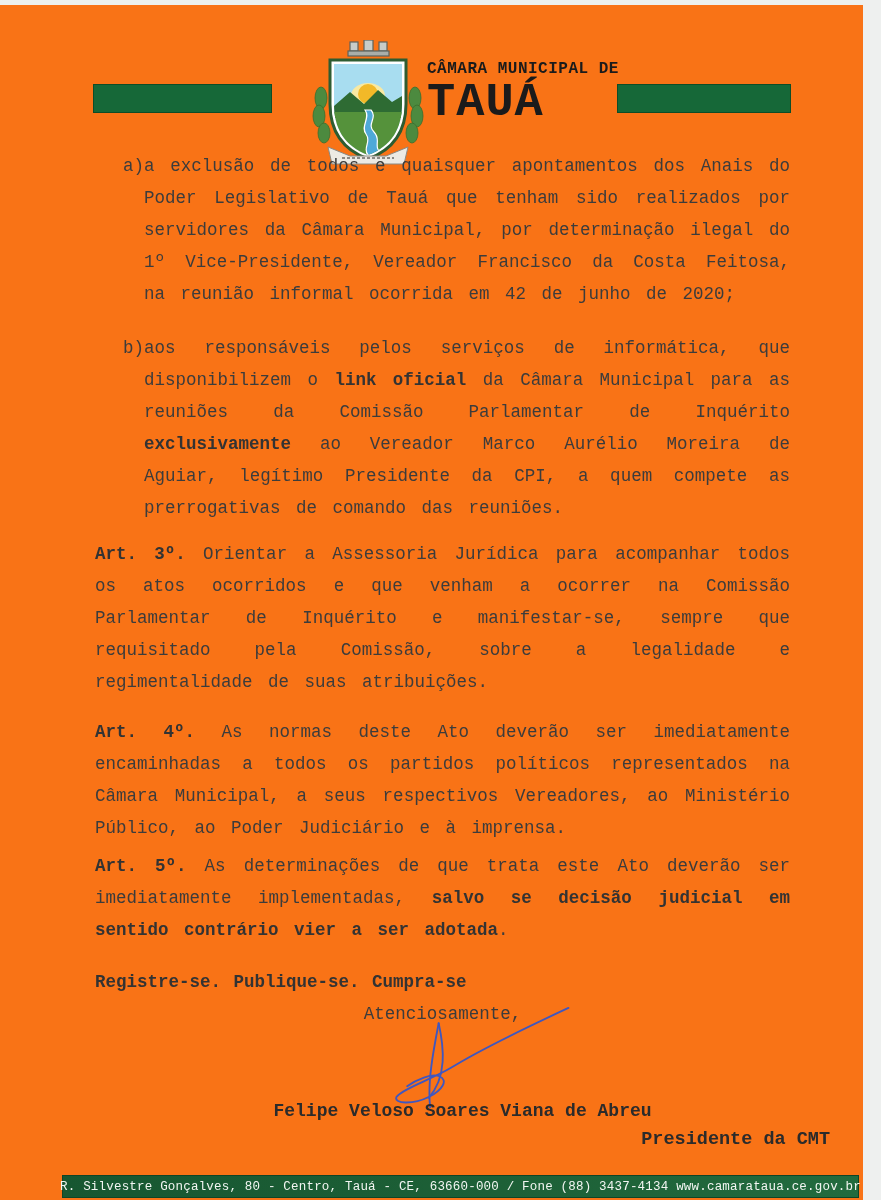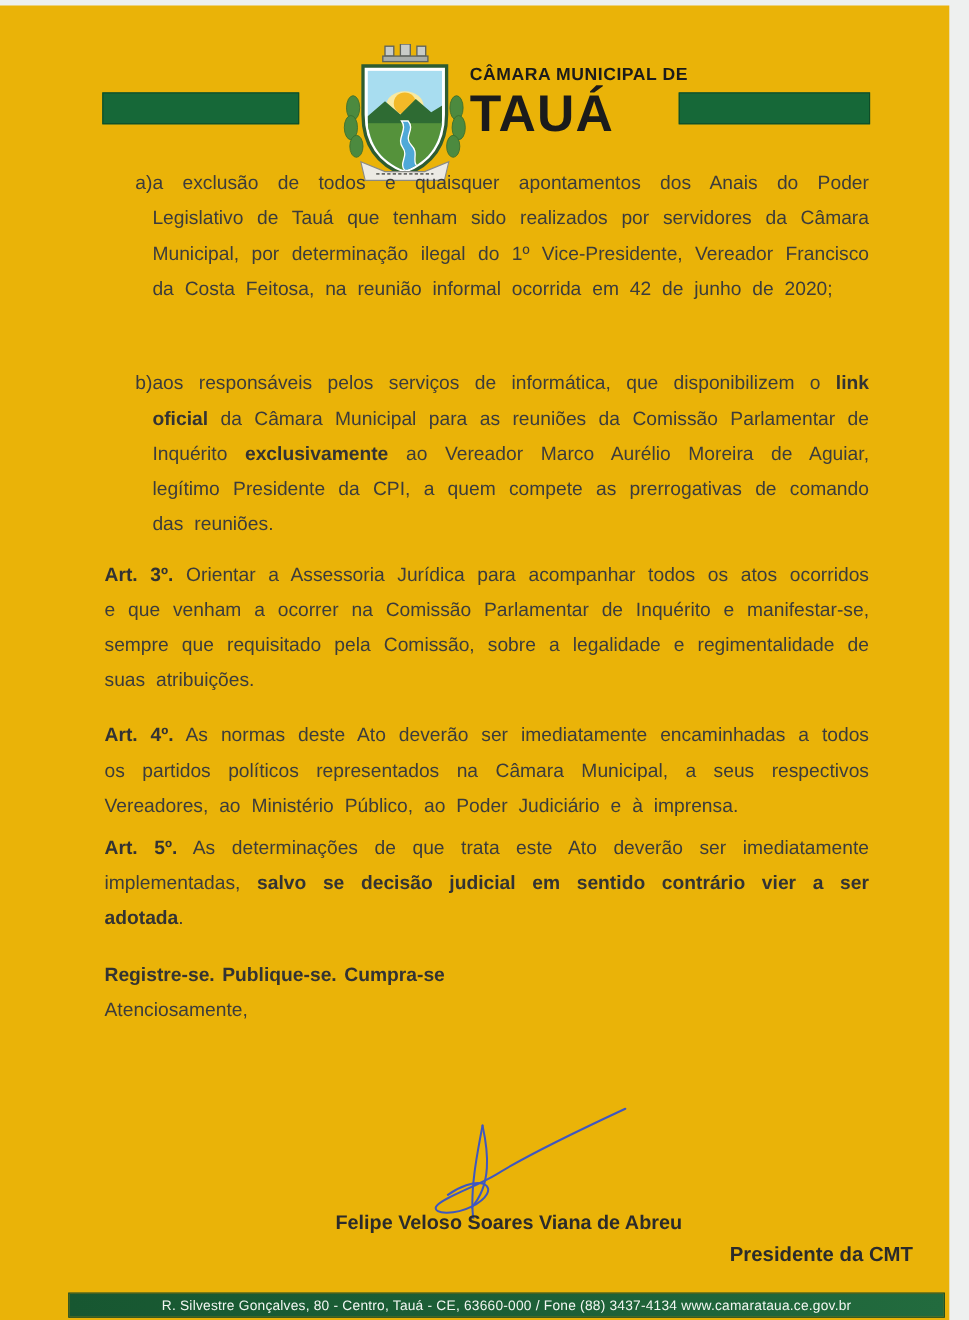--- a/index.html
+++ b/index.html
@@ -1,18 +1,18 @@
 <!DOCTYPE html>
 <html><head>
 <meta charset="utf-8">
 <style>
   html,body{margin:0;padding:0;background:#fff;}
   #page{
-    position:relative;width:881px;height:1200px;background:#eab308;
-    font-family:Liberation Sans, sans-serif;color:#3a3a3a;overflow:hidden;
+    position:relative;width:881px;height:1200px;background:#f97316;
+    font-family:Liberation Mono, monospace;color:#3a3a3a;overflow:hidden;
   }
   .edge-top{position:absolute;left:0;top:0;width:881px;height:5px;background:#edf0ee;}
   .edge-right{position:absolute;right:0;top:0;width:18px;height:1200px;background:#eef0ef;}
 
   
   .hbar{position:absolute;top:84px;height:27px;background:#166838;border:1px solid #0e4d27;}
   .hbar-left{left:93px;width:177px;}
   .hbar-right{left:617px;width:172px;}
   .crest{position:absolute;left:308px;top:40px;width:120px;height:128px;}
   .orgname{position:absolute;left:427px;top:60px;color:#1b1b1b;}
@@ -29,21 +29,21 @@
   .li .marker{flex:0 0 15px;margin-left:28px;}
   .li .txt{flex:1;text-align:justify;}
   .li-a{min-height:160px;margin-bottom:22px;}
   .li-b{min-height:160px;margin-bottom:14px;}
   .par{text-align:justify;}
   .p3{min-height:128px;margin-bottom:18px;}
   .p4{min-height:96px;margin-bottom:6px;}
   .p5{min-height:64px;margin-bottom:20px;}
   .p6{min-height:64px;}
   .closing{font-weight:bold;color:#333;text-align:left;word-spacing:2px;}
-  .salutation{text-align:left;word-spacing:2px;}
+  .salutation{text-align:center;word-spacing:2px;}
 
   
   .sig-ink{position:absolute;left:378px;top:1000px;width:192px;height:108px;}
   .sig-name{position:absolute;left:95px;top:1101px;width:735px;text-align:center;font-weight:bold;font-size:18px;color:#2b2b2b;}
   .sig-title{position:absolute;left:95px;top:1129px;width:735px;text-align:right;font-weight:bold;font-size:18.5px;color:#2b2b2b;}
 
   
   .footer{
     position:absolute;left:62px;top:1175px;width:795px;height:21px;
     background:linear-gradient(90deg,#175731 0%,#1d6037 55%,#226b3e 100%);

